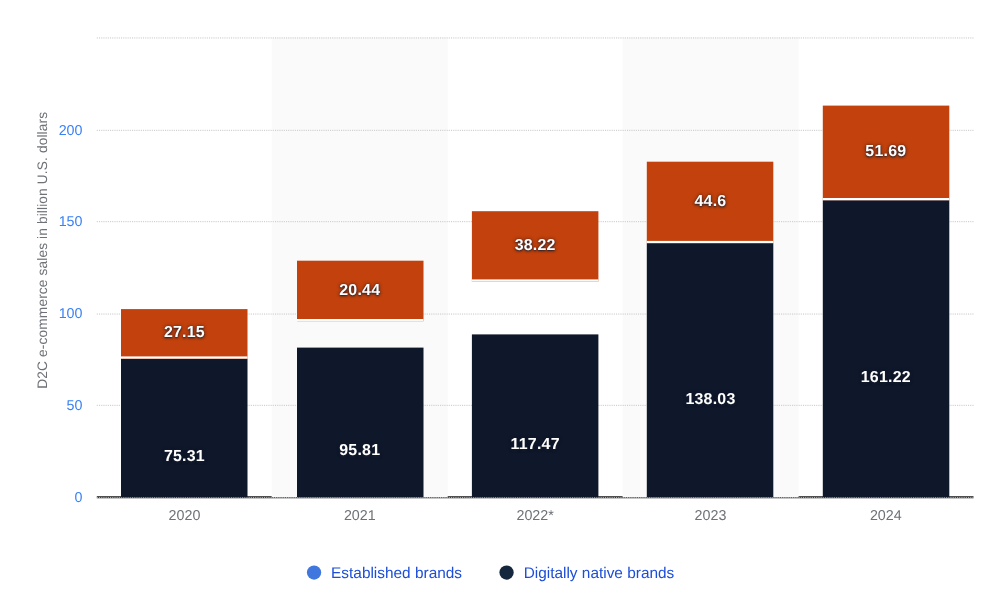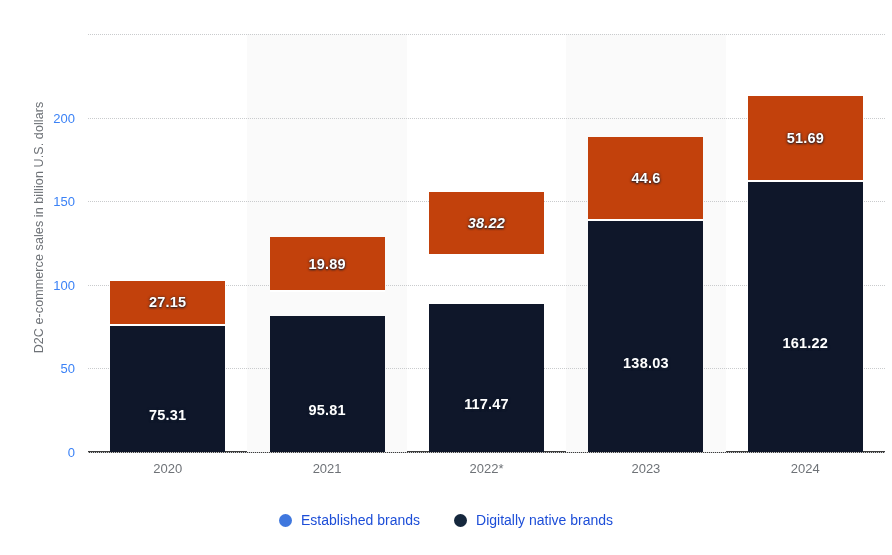--- a/index.html
+++ b/index.html
@@ -172,36 +172,36 @@
         </div>
         <div class="seg seg-top" style="bottom: 125.918px; height: 45.3948px;">
           <span class="seg-label">27.15</span>
         </div>
       </div>
       <div class="bar-group" style="left: 181.6px; width: 115px; height: 418px;">
         <div class="seg seg-bottom" style="bottom: 0px; height: 136px;">
           <span class="seg-label">95.81</span>
         </div>
         <div class="seg seg-top" style="bottom: 160.194px; height: 54.3734px;">
-          <span class="seg-label">19.89</span>
+          <span class="seg-label">20.44</span>
         </div>
       </div>
       <div class="bar-group" style="left: 341px; width: 115px; height: 418px;">
         <div class="seg seg-bottom" style="bottom: 0px; height: 148px;">
           <span class="seg-label">117.47</span>
         </div>
-        <div class="seg seg-top" style="bottom: 196.41px; height: 63.9038px; font-style: italic;">
+        <div class="seg seg-top" style="bottom: 196.41px; height: 63.9038px;">
           <span class="seg-label">38.22</span>
         </div>
       </div>
       <div class="bar-group" style="left: 500.4px; width: 115px; height: 418px;">
         <div class="seg seg-bottom" style="bottom: 0px; height: 230.786px;">
           <span class="seg-label">138.03</span>
         </div>
-        <div class="seg seg-top" style="bottom: 230.786px; height: 84px;">
+        <div class="seg seg-top" style="bottom: 230.786px; height: 74px;">
           <span class="seg-label">44.6</span>
         </div>
       </div>
       <div class="bar-group" style="left: 659.8px; width: 115px; height: 418px;">
         <div class="seg seg-bottom" style="bottom: 0px; height: 269.56px;">
           <span class="seg-label">161.22</span>
         </div>
         <div class="seg seg-top" style="bottom: 269.56px; height: 86.4257px;">
           <span class="seg-label">51.69</span>
         </div>

